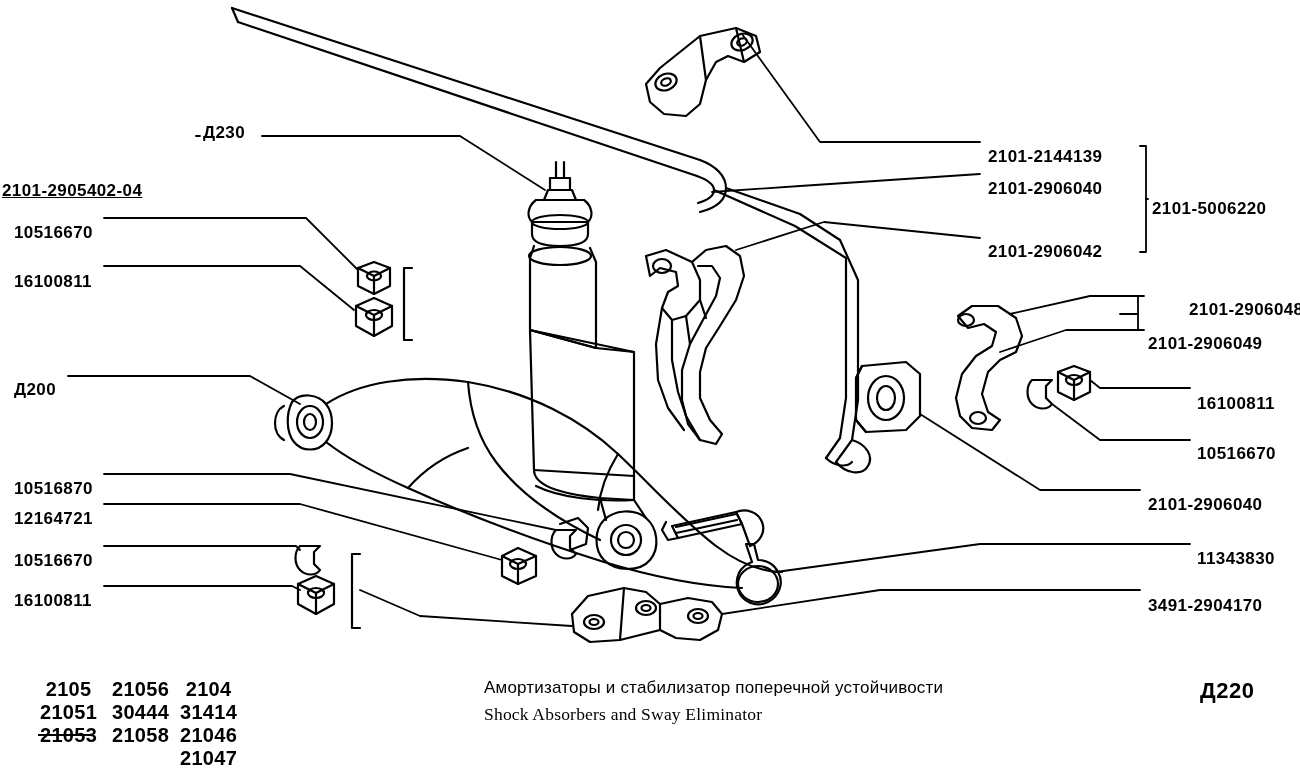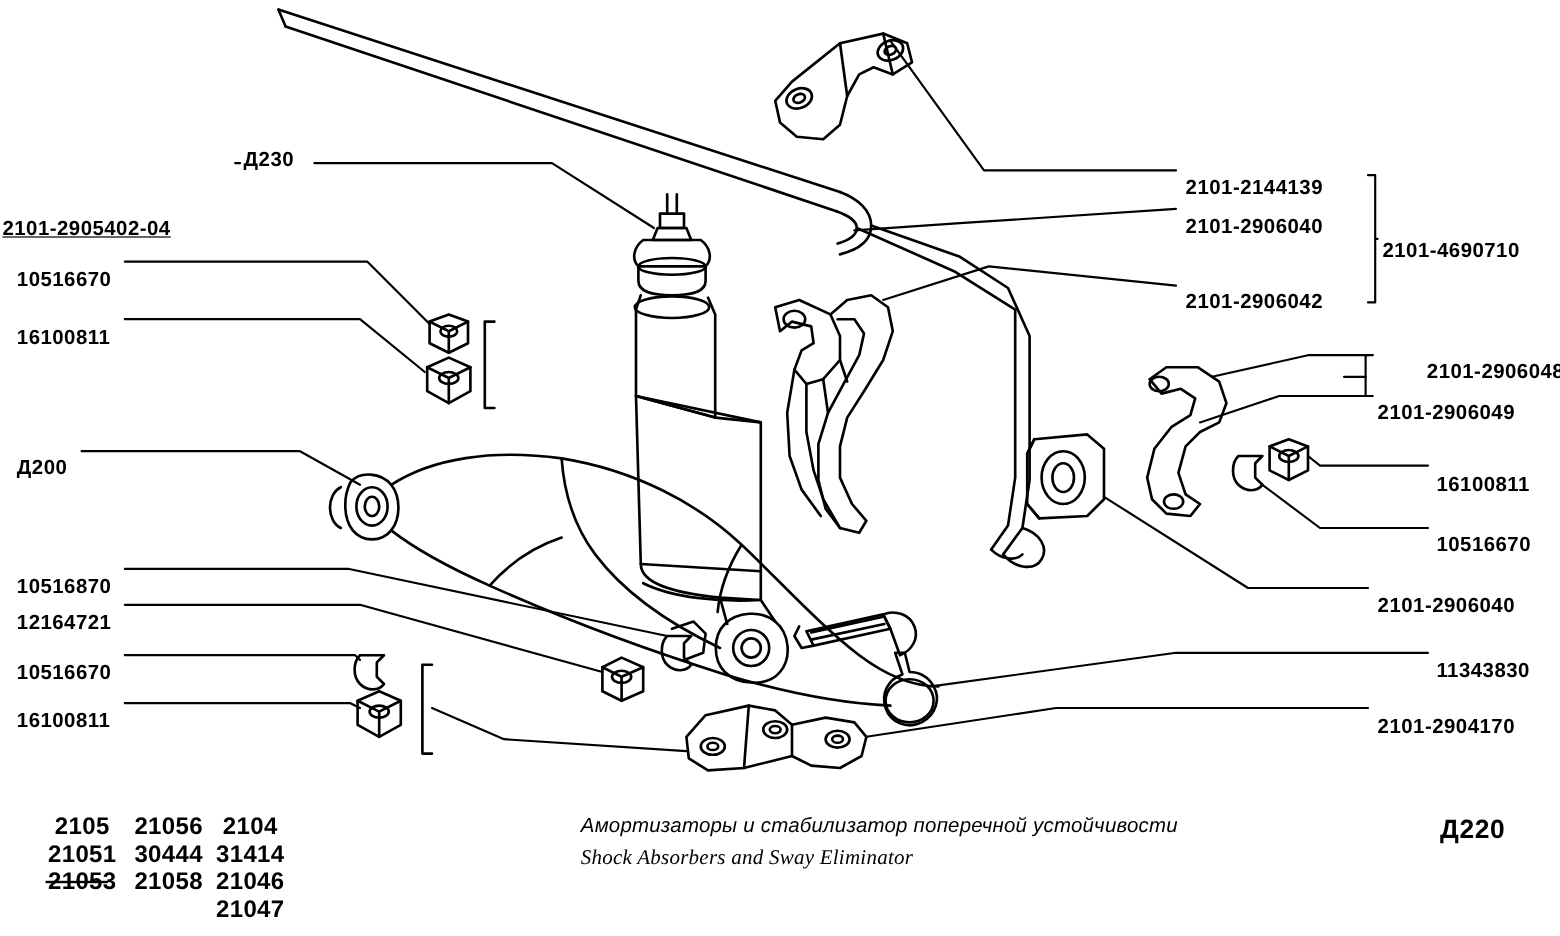--- a/index.html
+++ b/index.html
@@ -268,29 +268,29 @@
   <div class="label bold" style="left:14px; top:223px;">10516670</div>
   <div class="label bold" style="left:14px; top:272px;">16100811</div>
   <div class="label bold" style="left:14px; top:380px;">Д200</div>
   <div class="label bold" style="left:14px; top:479px;">10516870</div>
   <div class="label bold" style="left:14px; top:509px;">12164721</div>
   <div class="label bold" style="left:14px; top:551px;">10516670</div>
   <div class="label bold" style="left:14px; top:591px;">16100811</div>
 
   <div class="label bold" style="left:988px; top:147px;">2101-2144139</div>
   <div class="label bold" style="left:988px; top:179px;">2101-2906040</div>
-  <div class="label bold" style="left:1152px; top:199px;">2101-4690710</div>
+  <div class="label bold" style="left:1152px; top:199px;">2101-5006220</div>
   <div class="label bold" style="left:988px; top:242px;">2101-2906042</div>
   <div class="label bold" style="left:1148px; top:300px;margin-left:41px;">2101-2906048</div>
   <div class="label bold" style="left:1148px; top:334px;">2101-2906049</div>
   <div class="label bold" style="left:1197px; top:394px;">16100811</div>
   <div class="label bold" style="left:1197px; top:444px;">10516670</div>
   <div class="label bold" style="left:1148px; top:495px;">2101-2906040</div>
   <div class="label bold" style="left:1197px; top:549px;">11343830</div>
-  <div class="label bold" style="left:1148px; top:596px;">2101-2904170</div>
+  <div class="label bold" style="left:1148px; top:596px;">3491-2904170</div>
 
   <div class="footer-col" style="left:40px; top:678px;">
     <div>2105</div>
     <div>21051</div>
     <div>21053</div>
   </div>
   <div class="strikeout" style="left:38px; top:734px; width:52px;"></div>
 
   <div class="footer-col" style="left:112px; top:678px;">
     <div>21056</div>
@@ -298,20 +298,20 @@
     <div>21058</div>
   </div>
 
   <div class="footer-col" style="left:180px; top:678px;">
     <div>2104</div>
     <div>31414</div>
     <div>21046</div>
     <div>21047</div>
   </div>
 
-  <div class="caption" style="left:484px; top:678px;font-style:italic;">
+  <div class="caption" style="left:484px; top:678px;">
     <div class="ru">Амортизаторы и стабилизатор поперечной устойчивости</div>
     <div class="en" style="margin-top:6px;">Shock Absorbers and Sway Eliminator</div>
   </div>
 
   <div class="page-code" style="left:1200px; top:678px; font-weight:bold;">Д220</div>
 
 </div>
 
 </body></html>

